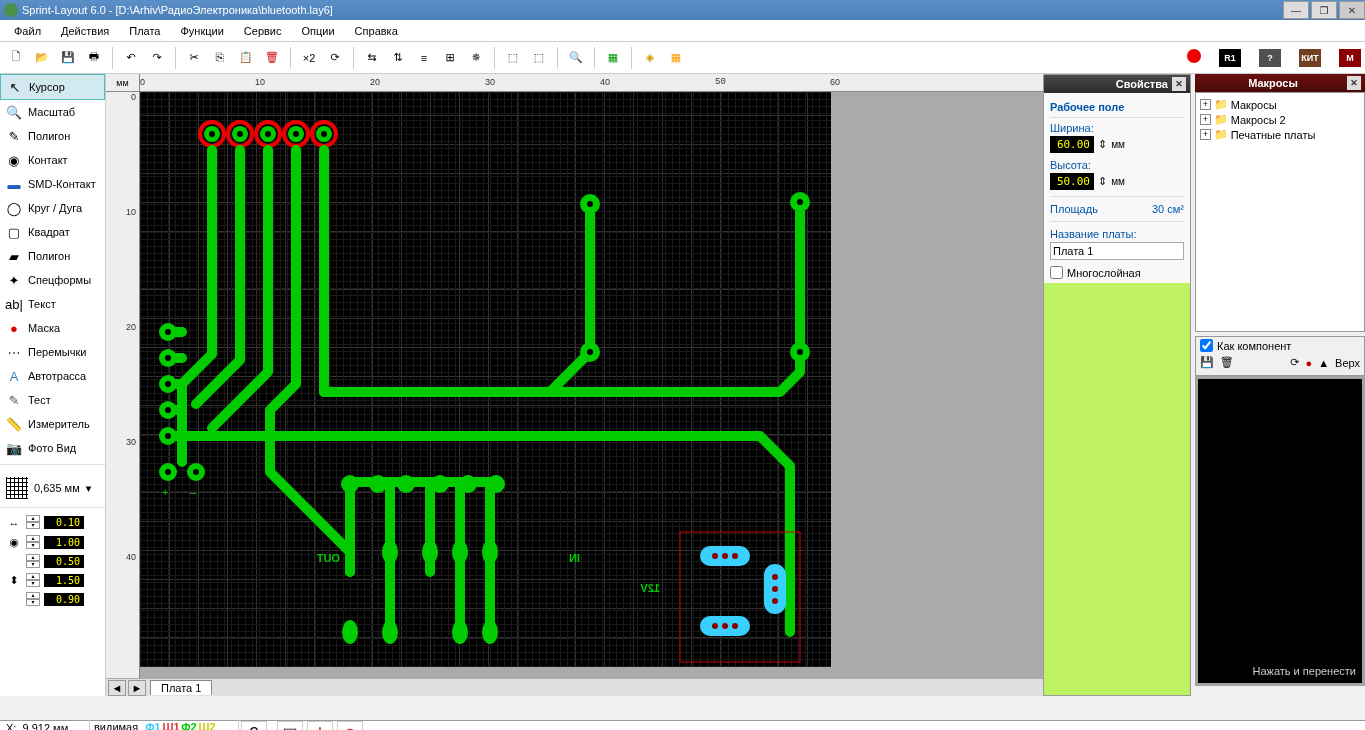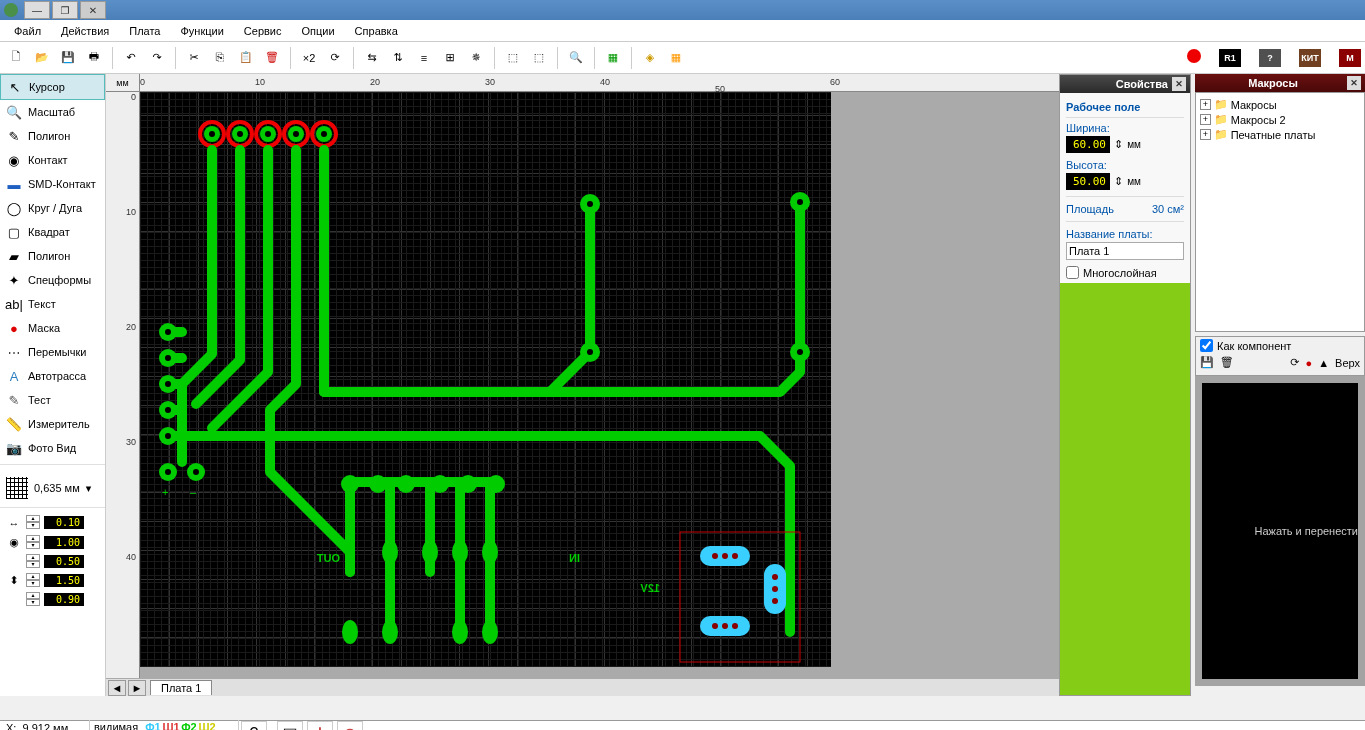--- a/index.html
+++ b/index.html
@@ -56,54 +56,55 @@
     repeating-linear-gradient(0deg, #333 0 1px, transparent 1px 29px),
     repeating-linear-gradient(90deg, #333 0 1px, transparent 1px 29px);
 }
 .pcb-svg { position: absolute; top: 0; left: 0; }
 
 .tab-row { position: absolute; bottom: 0; left: 0; right: 0; height: 18px; background: #e0e0e0; display: flex; align-items: center; border-top: 1px solid #aaa; }
 .tab-btn { width: 18px; height: 16px; border: 1px solid #999; margin-left: 2px; display: flex; align-items: center; justify-content: center; }
 .tab { padding: 1px 10px; background: #fff; border: 1px solid #888; border-bottom: none; margin-left: 4px; }
 
 .right-panels { display: flex; gap: 4px; }
-.props-panel { width: 132px; background: #84cc16; border: 1px solid #999; }
+.props-panel { width: 148px; background: #bef264; border: 1px solid #999; }
 .panel-hdr { background: linear-gradient(#4a4a4a, #2a2a2a); color: #fff; height: 18px; display: flex; align-items: center; padding: 0 4px; font-weight: bold; justify-content: space-between; }
 .panel-hdr.red { background: linear-gradient(#6a1010, #4a0808); }
 .panel-hdr .x { width: 14px; height: 14px; background: #ddd; color: #333; display: flex; align-items: center; justify-content: center; font-size: 9px; }
 .panel-body { padding: 4px 6px; background: #f8f8f8; }
 .prop-section { color: #0055aa; font-weight: bold; padding: 4px 0; border-bottom: 1px solid #ddd; margin-bottom: 4px; }
 .prop-lbl { color: #0055aa; font-size: 11px; }
 .prop-inp { display: flex; align-items: center; gap: 4px; margin: 2px 0 6px; }
 .prop-val { background: #000; color: #ff0; font-family: monospace; padding: 2px 4px; width: 44px; text-align: right; }
 .prop-unit { font-size: 10px; }
 .prop-text { width: 100%; border: 1px solid #aaa; padding: 2px; margin: 2px 0 6px; }
 
 .macros-panel { width: 170px; display: flex; flex-direction: column; }
 .tree { background: #fff; border: 1px solid #999; padding: 4px; height: 240px; }
 .tree-item { display: flex; align-items: center; gap: 3px; padding: 1px 0; }
 .tree-plus { width: 11px; height: 11px; border: 1px solid #888; display: flex; align-items: center; justify-content: center; font-size: 9px; line-height: 1; }
 .macro-opts { background: #f0f0f0; border: 1px solid #999; margin-top: 4px; padding: 2px 4px; }
 .macro-tools { display: flex; gap: 6px; padding: 4px 0; align-items: center; }
-.macro-preview { background: #000; height: 310px; border: 7px solid #a3a3a3; display: flex; align-items: center; justify-content: flex-end; color: #ccc; font-size: 10px; }
+.macro-preview { background: #000; height: 310px; border: 3px solid #a3a3a3; display: flex; align-items: flex-end; justify-content: flex-end; color: #ccc; padding: 6px; font-size: 10px; }
 
 .statusbar { height: 26px; background: #fff; border-top: 1px solid #999; display: flex; align-items: center; margin-top: 24px; }
 .coord-box { width: 90px; padding: 2px 6px; font-size: 11px; border-right: 1px solid #ccc; }
 .layer-box { display: flex; flex-direction: column; font-size: 10px; border-right: 1px solid #ccc; }
 .layer-row { display: flex; align-items: center; gap: 2px; padding: 1px 4px; }
 .radio { width: 11px; height: 11px; border: 1px solid #666; border-radius: 50%; display: flex; align-items: center; justify-content: center; }
 .radio.on::after { content: ''; width: 5px; height: 5px; background: #000; border-radius: 50%; }
 .layer-lbl { width: 18px; font-weight: bold; text-align: center; }
 .status-btn { width: 26px; height: 26px; border: 1px solid #ccc; margin: 0 2px; display: flex; align-items: center; justify-content: center; font-size: 16px; }
 </style>
 </head>
 <body>
 
 <div class="titlebar">
   <div class="icon"></div>
+  <div class="title">Sprint-Layout 6.0 - [D:\Arhiv\РадиоЭлектроника\bluetooth.lay6]</div>
   <div class="winbtns">
     <div class="winbtn">—</div>
     <div class="winbtn">❐</div>
     <div class="winbtn close">✕</div>
   </div>
 </div>
 
 <div class="menubar">
   <div class="menu-item">Файл</div>
   <div class="menu-item">Действия</div>
@@ -273,21 +274,21 @@
   </div>
 
   <div class="canvas-area">
     <div class="corner">мм</div>
     <div class="ruler-h" id="ruler-h">
         <span class="rtick" style="left: 0px; top: 3px;">0</span>
         <span class="rtick" style="left: 115px; top: 3px;">10</span>
         <span class="rtick" style="left: 230px; top: 3px;">20</span>
         <span class="rtick" style="left: 345px; top: 3px;">30</span>
         <span class="rtick" style="left: 460px; top: 3px;">40</span>
-        <span class="rtick" style="left: 575px; top: 10px;">50</span>
+        <span class="rtick" style="left: 575px; top: 3px; font-family: Liberation Mono, monospace;">50</span>
         <span class="rtick" style="left: 690px; top: 3px;">60</span>
       </div>
     <div class="ruler-v" id="ruler-v">
         <span class="rtick" style="top: 0px; right: 3px;">0</span>
         <span class="rtick" style="top: 115px; right: 3px;">10</span>
         <span class="rtick" style="top: 230px; right: 3px;">20</span>
         <span class="rtick" style="top: 345px; right: 3px;">30</span>
         <span class="rtick" style="top: 460px; right: 3px;">40</span>
       </div>
     <div class="canvas-wrap">

